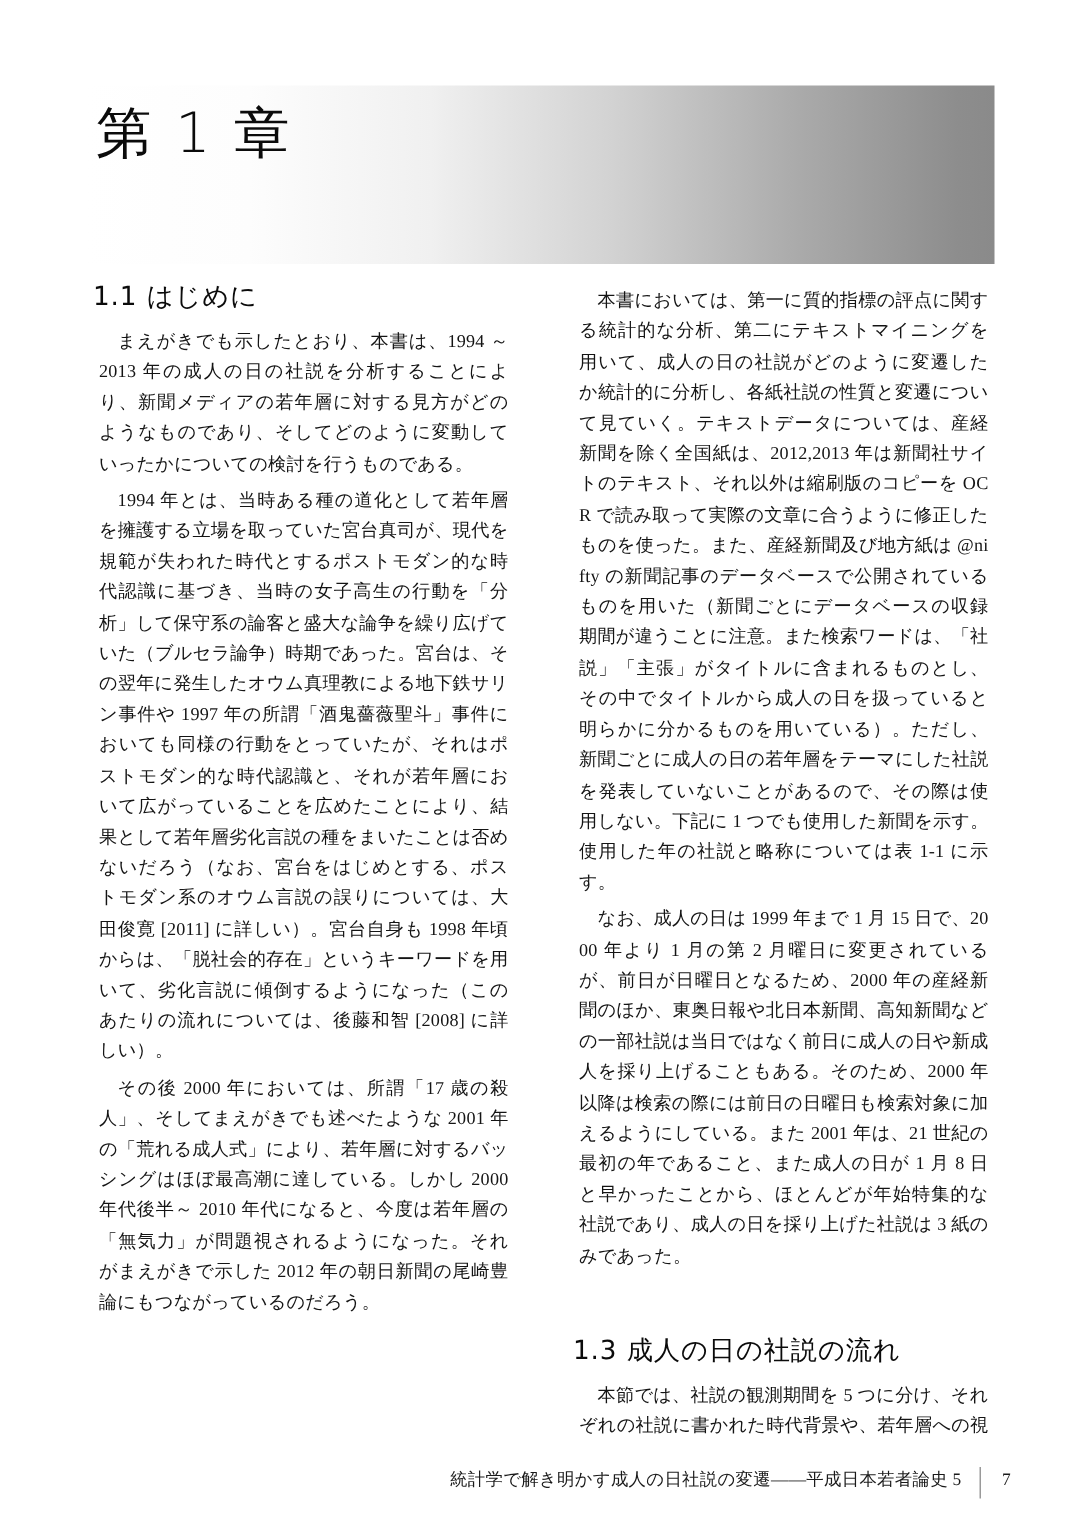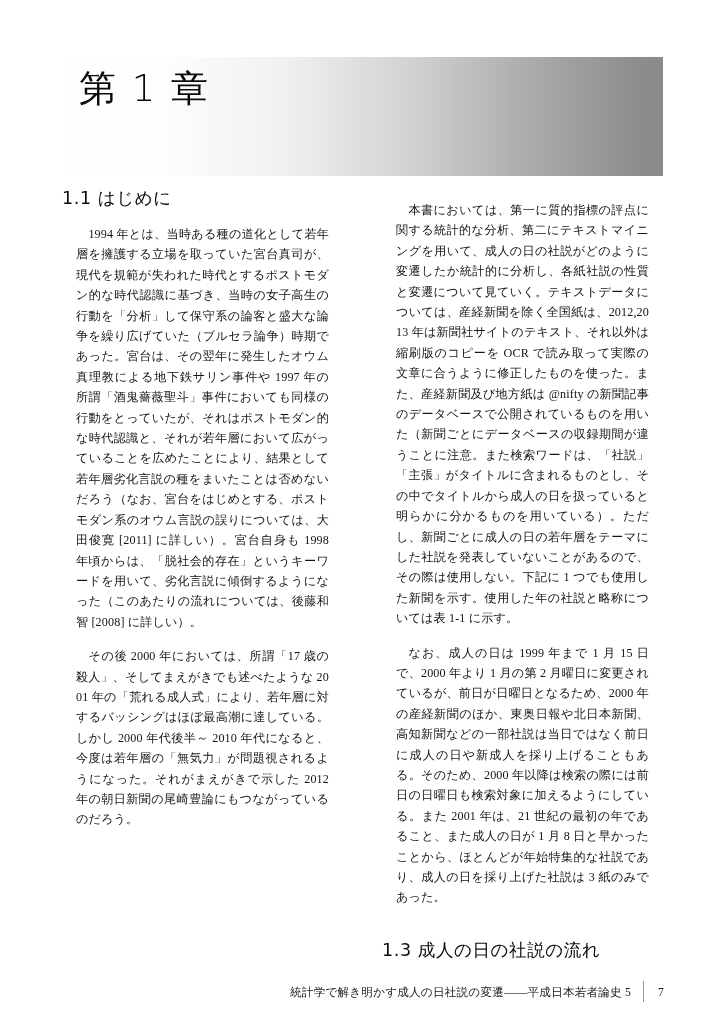--- a/index.html
+++ b/index.html
@@ -26,21 +26,21 @@
   .chapter-band {
     position: absolute;
     left: 57px;
     top: 57px;
     width: 606px;
     height: 119px;
     background: linear-gradient(to right, #ffffff 0%, #fdfdfd 18%, #f0f0f0 38%, #d2d2d2 58%, #ababab 78%, #8d8d8d 96%, #8a8a8a 100%);
   }
   .chapter-band-inner {
     position: absolute;
-    left: 16px;
+    left: 1px;
     top: 0;
     width: 100%;
     height: 100%;
     padding: 6px 0 0 6px;
     box-sizing: border-box;
   }
   .chapter-number {
     font-family: "DejaVu Sans", "Liberation Sans", sans-serif;
     font-weight: 300;
     font-size: 37px;
@@ -80,45 +80,45 @@
   h2.sec-heading {
     font-family: "DejaVu Sans", "Liberation Sans", sans-serif;
     font-weight: 400;
     font-size: 17.5px;
     line-height: 24px;
     letter-spacing: 0.6px;
     color: #0b0b0b;
     margin: 0 0 7px 0;
     white-space: nowrap;
   }
-  h2.sec-heading.spaced-top { margin-top: 30px; }
+  h2.sec-heading.spaced-top { margin-top: 42px; }
 
   p.body-par {
     font-family: "Liberation Serif", "DejaVu Serif", serif;
     font-size: 12.1px;
     line-height: 20.4px;
     letter-spacing: 0.15px;
     color: #141414;
-    margin: 14px;
+    margin: 4px;
     text-align: justify;
     text-justify: inter-character;
     text-indent: 12.4px;
     word-break: break-all;
     overflow-wrap: anywhere;
   }
 
   
   .footer {
     position: absolute;
-    left: 66px;
+    left: 76px;
     top: 978px;
     width: 601px;
     height: 24px;
     display: flex;
-    align-items: flex-end;
+    align-items: flex-start;
     justify-content: flex-end;
   }
   .footer-runhead {
     font-family: "Liberation Serif", "DejaVu Serif", serif;
     font-size: 11.6px;
     line-height: 18px;
     letter-spacing: 0.2px;
     color: #1a1a1a;
     white-space: nowrap;
   }
@@ -146,20 +146,21 @@
   <div class="chapter-band">
     <div class="chapter-band-inner">
       <div class="chapter-number">第 1 章</div>
     </div>
   </div>
 
   <div class="columns">
 
     <div class="col col-left">
       <h2 class="sec-heading">1.1 はじめに</h2>
+      <p class="body-par">まえがきでも示したとおり、本書は、1994 ～ 2013 年の成人の日の社説を分析することにより、新聞メディアの若年層に対する見方がどのようなものであり、そしてどのように変動していったかについての検討を行うものである。</p>
       <p class="body-par">1994 年とは、当時ある種の道化として若年層を擁護する立場を取っていた宮台真司が、現代を規範が失われた時代とするポストモダン的な時代認識に基づき、当時の女子高生の行動を「分析」して保守系の論客と盛大な論争を繰り広げていた（ブルセラ論争）時期であった。宮台は、その翌年に発生したオウム真理教による地下鉄サリン事件や 1997 年の所謂「酒鬼薔薇聖斗」事件においても同様の行動をとっていたが、それはポストモダン的な時代認識と、それが若年層において広がっていることを広めたことにより、結果として若年層劣化言説の種をまいたことは否めないだろう（なお、宮台をはじめとする、ポストモダン系のオウム言説の誤りについては、大田俊寛 [2011] に詳しい）。宮台自身も 1998 年頃からは、「脱社会的存在」というキーワードを用いて、劣化言説に傾倒するようになった（このあたりの流れについては、後藤和智 [2008] に詳しい）。</p>
       <p class="body-par">その後 2000 年においては、所謂「17 歳の殺人」、そしてまえがきでも述べたような 2001 年の「荒れる成人式」により、若年層に対するバッシングはほぼ最高潮に達している。しかし 2000 年代後半～ 2010 年代になると、今度は若年層の「無気力」が問題視されるようになった。それがまえがきで示した 2012 年の朝日新聞の尾崎豊論にもつながっているのだろう。</p>
 
     </div>
 
     <div class="col col-right">
       <p class="body-par">本書においては、第一に質的指標の評点に関する統計的な分析、第二にテキストマイニングを用いて、成人の日の社説がどのように変遷したか統計的に分析し、各紙社説の性質と変遷について見ていく。テキストデータについては、産経新聞を除く全国紙は、2012,2013 年は新聞社サイトのテキスト、それ以外は縮刷版のコピーを OCR で読み取って実際の文章に合うように修正したものを使った。また、産経新聞及び地方紙は @nifty の新聞記事のデータベースで公開されているものを用いた（新聞ごとにデータベースの収録期間が違うことに注意。また検索ワードは、「社説」「主張」がタイトルに含まれるものとし、その中でタイトルから成人の日を扱っていると明らかに分かるものを用いている）。ただし、新聞ごとに成人の日の若年層をテーマにした社説を発表していないことがあるので、その際は使用しない。下記に 1 つでも使用した新聞を示す。使用した年の社説と略称については表 1-1 に示す。</p>
       <p class="body-par">なお、成人の日は 1999 年まで 1 月 15 日で、2000 年より 1 月の第 2 月曜日に変更されているが、前日が日曜日となるため、2000 年の産経新聞のほか、東奥日報や北日本新聞、高知新聞などの一部社説は当日ではなく前日に成人の日や新成人を採り上げることもある。そのため、2000 年以降は検索の際には前日の日曜日も検索対象に加えるようにしている。また 2001 年は、21 世紀の最初の年であること、また成人の日が 1 月 8 日と早かったことから、ほとんどが年始特集的な社説であり、成人の日を採り上げた社説は 3 紙のみであった。</p>
       <h2 class="sec-heading spaced-top">1.3 成人の日の社説の流れ</h2>
       <p class="body-par">本節では、社説の観測期間を 5 つに分け、それぞれの社説に書かれた時代背景や、若年層への視線を見ていくこととする。</p>

